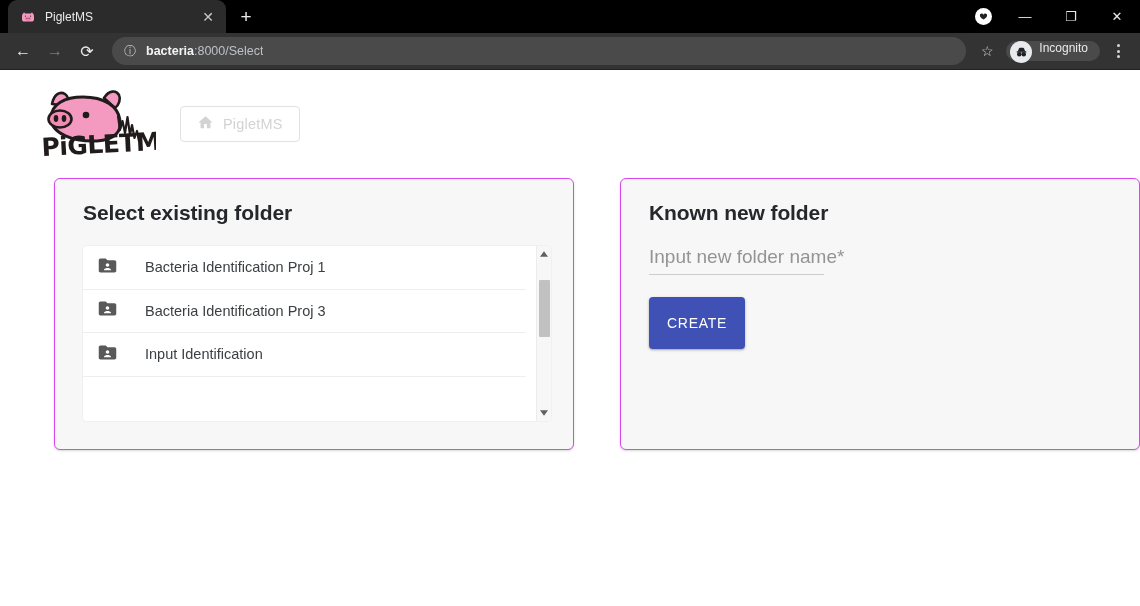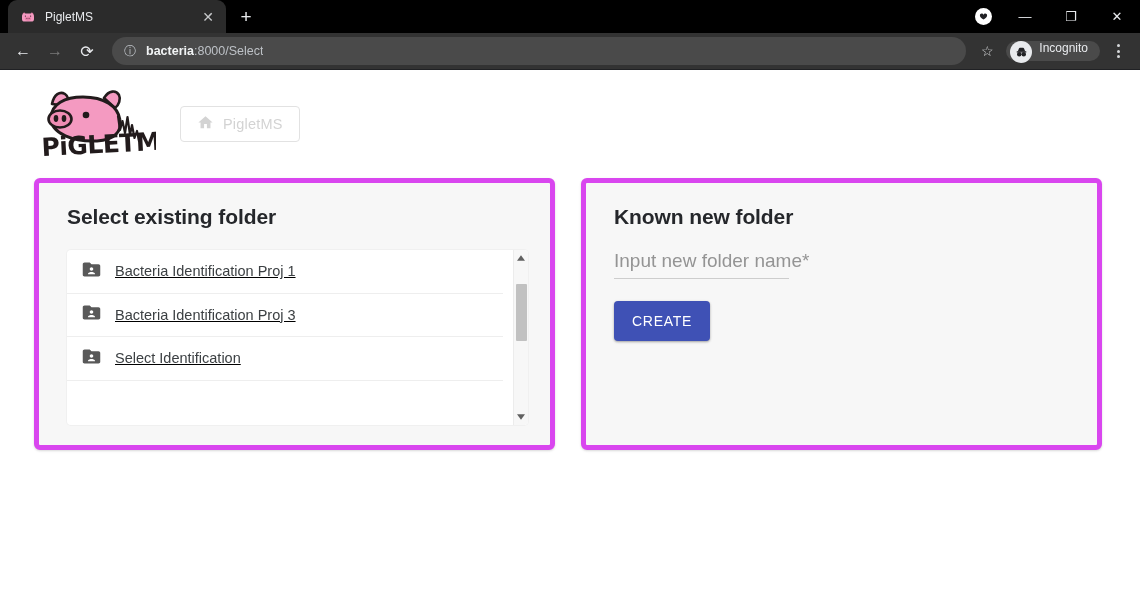--- a/index.html
+++ b/index.html
@@ -122,43 +122,43 @@
   .home-btn .label {
     font-size: 14.5px; color: #d3d3d3; letter-spacing: .2px;
   }
 
   .cards {
     display: flex; gap: 26px;
     padding: 18px 0 0 34px;
   }
   .card {
     background: #f7f7f7;
-    border: 5px solid #d946ef;
+    border: 1px solid #d946ef;
     border-radius: 6px;
     box-shadow: 0 1px 3px rgba(0,0,0,.10), 0 1px 2px rgba(0,0,0,.06);
+    margin-left: 20px;
   }
   .card-left { width: 521px; height: 272px; padding: 22px 22px 0 28px; }
   .card-right { width: 521px; height: 272px; padding: 22px 28px 0 28px; }
   .card-title {
     font-size: 21px; font-weight: 700; color: #25272b;
     letter-spacing: -.1px; margin-bottom: 21px;
   }
 
   .folder-list {
     background: #ffffff; border-radius: 4px;
     height: 175px; overflow: hidden;
     display: flex;
     box-shadow: 0 0 0 1px #f0f0f0;
   }
   .folder-items { flex: 1 1 auto; padding: 0 10px 0 0; }
   .folder-item {
     height: 43.5px; display: flex; align-items: center;
-    gap: 13px; padding: 0 8px 0 14px;
+    gap: 27px; padding: 0 8px 0 14px;
     border-bottom: 1px solid #eeeeee;
-    text-decoration: underline;
   }
   .folder-name { font-size: 14.5px; color: #3c4043; }
 
   .scrollbar {
     width: 15px; flex: 0 0 15px; background: #f7f7f7;
     border-left: 1px solid #ececec;
     display: flex; flex-direction: column; align-items: center;
     position: relative;
   }
   .sb-arrow {
@@ -173,21 +173,21 @@
   }
 
   .field {
     margin-top: 8px; width: 175px;
     border-bottom: 1px solid #cdcdcd; padding-bottom: 6px;
   }
   .field-placeholder { font-size: 19px; color: #949494; white-space: nowrap; }
   .field-placeholder .req { color: #949494; }
 
   .create-btn {
-    margin-top: 22px; height: 40px; min-width: 96px;
+    margin-top: 22px; height: 52px; min-width: 96px;
     background: #3f51b5; border-radius: 4px;
     color: #ffffff; font-size: 14px; font-weight: 500;
     letter-spacing: .7px;
     display: inline-flex; align-items: center; justify-content: center;
     padding: 0 16px;
     box-shadow: 0 1px 3px rgba(0,0,0,.22), 0 1px 2px rgba(0,0,0,.16);
   }
 </style>
 </head>
 <body>
@@ -309,21 +309,21 @@
             <span class="folder-name">Bacteria Identification Proj 3</span>
           </div>
 
 
           <div class="folder-item">
             <span>
               <svg width="21" height="21" viewBox="0 0 24 24" fill="#595959">
                 <path d="M20 6h-8l-2-2H4c-1.1 0-2 .9-2 2v12c0 1.1.9 2 2 2h16c1.1 0 2-.9 2-2V8c0-1.1-.9-2-2-2zm-8 3.5c1.1 0 2 .9 2 2s-.9 2-2 2-2-.9-2-2 .9-2 2-2zm4 8H8v-.67c0-1.33 2.67-2 4-2s4 .67 4 2v.67z"></path>
               </svg>
             </span>
-            <span class="folder-name">Select Identification</span>
+            <span class="folder-name">Input Identification</span>
           </div>
 
         </div>
 
         <div class="scrollbar">
           <span class="sb-arrow">
             <svg width="8" height="6" viewBox="0 0 10 7">
                 <path d="M5 0 L10 7 L0 7 Z" fill="#606060"></path>
               </svg>
           </span>

